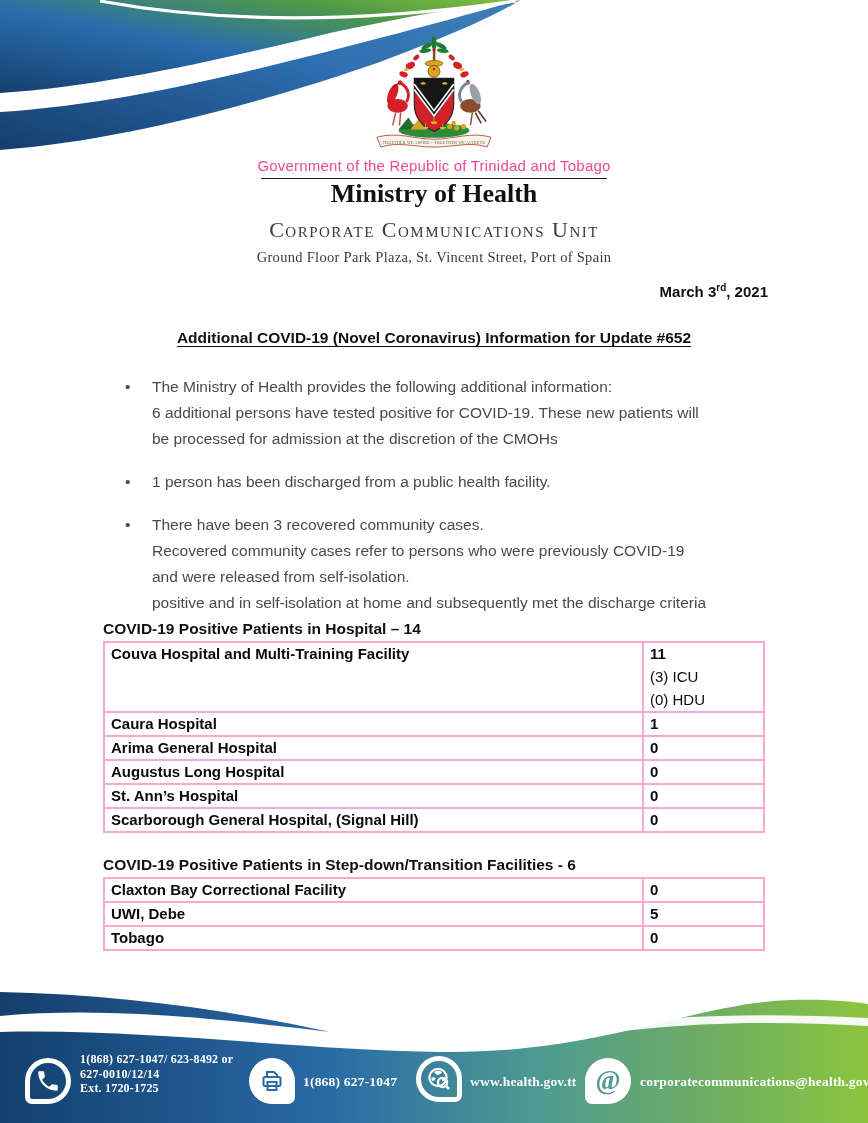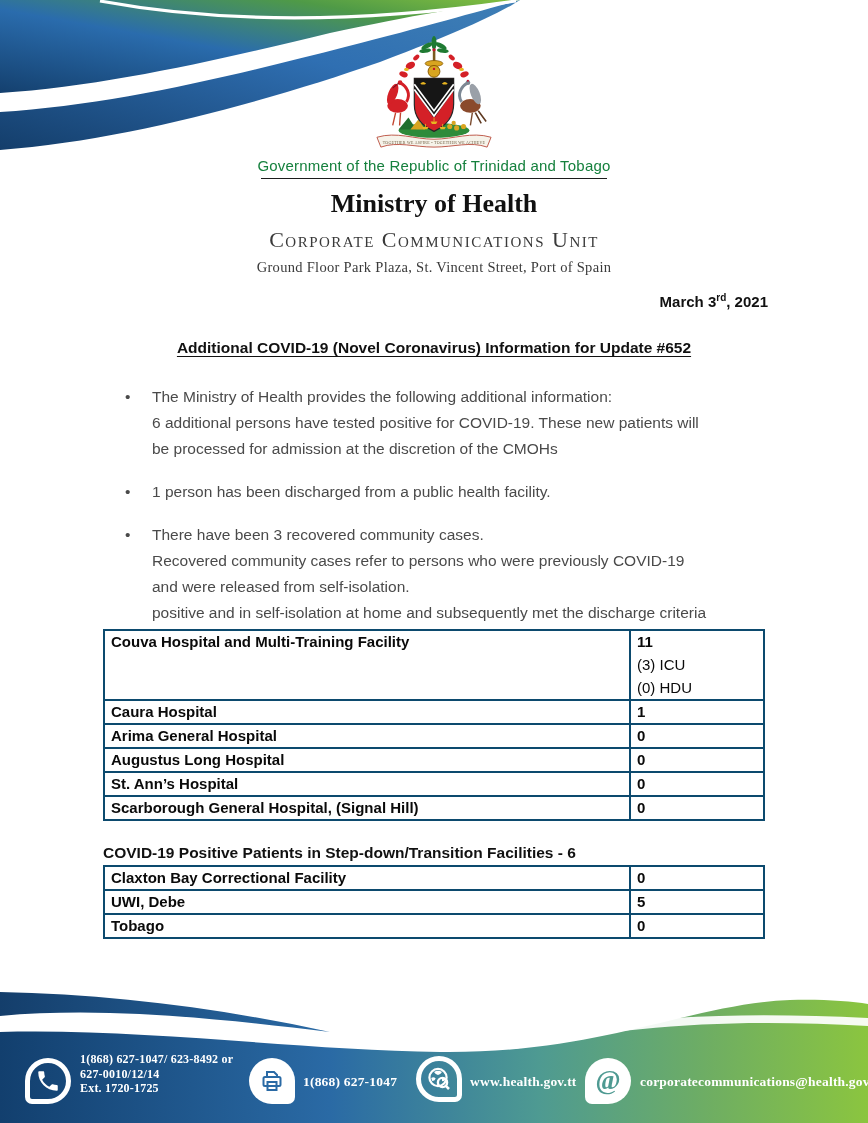--- a/index.html
+++ b/index.html
@@ -6,42 +6,42 @@
   body { background:#888; font-family:"Liberation Sans", sans-serif; }
   .page {
     position:relative; width:868px; height:1123px; margin:0 auto;
     background:#fff; overflow:hidden; color:#1f1f1f;
   }
   
   .top-wave { position:absolute; top:0; left:0; }
   
   .header { position:relative; padding-top:33px; text-align:center; }
   .coat { display:block; margin:0 auto; }
-  .gov-line { margin-top:4px; font-size:15px; color:#15803d; letter-spacing:.2px; }
+  .gov-line { margin-top:4px; font-size:15px; color:#ec4899; letter-spacing:.2px; }
   .gov-rule { width:346px; margin:4px auto 0 auto; border-bottom:1.6px solid #1c1c1c; }
-  .ministry { margin-top:10px; font-family:"Liberation Serif", serif; font-weight:bold; font-size:26px; color:#111; }
+  .ministry { margin-top:0; font-family:"Liberation Serif", serif; font-weight:bold; font-size:26px; color:#111; }
   .ccu { margin-top:8px; font-family:"Liberation Serif", serif; font-variant:small-caps; font-size:22px; letter-spacing:1.5px; color:#3a3a3a; }
   .addr { margin-top:6px; font-family:"Liberation Serif", serif; font-size:14.5px; color:#3a3a3a; letter-spacing:.3px; }
   
   .dateline { margin-top:16px; padding-right:100px; text-align:right; font-weight:bold; font-size:15px; color:#111; }
   .dateline sup { font-size:10px; }
   .content { margin-left:103px; width:662px; }
   .doc-title { margin-top:29px; text-align:center; font-weight:bold; font-size:15.5px; color:#111;
                text-decoration:underline; text-underline-offset:3px; }
   .bullets { margin-top:27px; }
   .bullet { display:flex; color:#4a4a4a; font-size:15.5px; line-height:26px; margin-left:22px; }
   .bullet + .bullet { margin-top:17px; }
   .bullet .dot { width:27px; flex:0 0 27px; }
   .bullet .btext { flex:1; }
   .sec-heading { margin-top:4px; font-weight:bold; font-size:15.5px; color:#111; }
   .sec-heading.second { margin-top:23px; }
   table.facilities { margin-top:3px; width:662px; border-collapse:collapse; }
-  table.facilities td { border:2px solid #0c4a6e; font-weight:bold; font-size:15px; color:#0a0a0a;
+  table.facilities td { border:2px solid #f9a8d4; font-weight:bold; font-size:15px; color:#0a0a0a;
                         padding:0 6px; line-height:22px; height:23px; vertical-align:top; }
-  table.facilities td.val { width:134px; }
+  table.facilities td.val { width:121px; }
   .val-sub { font-weight:normal; line-height:23px; }
   
   .footer-wave { position:absolute; left:0; bottom:0; }
   .badge { position:absolute; width:46px; height:46px; display:flex; align-items:center; justify-content:center; }
   .badge.ring  { border:5px solid #fff; background:transparent; }
   .badge.solid { background:#fff; }
   .r-bl { border-radius:50% 50% 50% 7px; }
   .r-br { border-radius:50% 50% 7px 50%; }
   .f-text { position:absolute; color:#fff; font-family:"Liberation Serif", serif; font-weight:bold; }
   .f-multi { font-size:12px; line-height:14.5px; letter-spacing:.2px; }
@@ -182,20 +182,21 @@
         <span class="dot">•</span>
         <div class="btext">
           <div>There have been 3 recovered community cases.</div>
           <div>Recovered community cases refer to persons who were previously COVID-19</div>
           <div>and were released from self-isolation.</div>
           <div>positive and in self-isolation at home and subsequently met the discharge criteria</div>
         </div>
       </div>
     </div>
 
+    <div class="sec-heading">COVID-19 Positive Patients in Hospital – 14</div>
     <table class="facilities">
       <tbody>
           <tr>
         <td>Couva Hospital and Multi-Training Facility</td>
         <td class="val">
           <div>11</div>
           <div class="val-sub">(3) ICU</div>
           <div class="val-sub">(0) HDU</div>
         </td>
       </tr>

